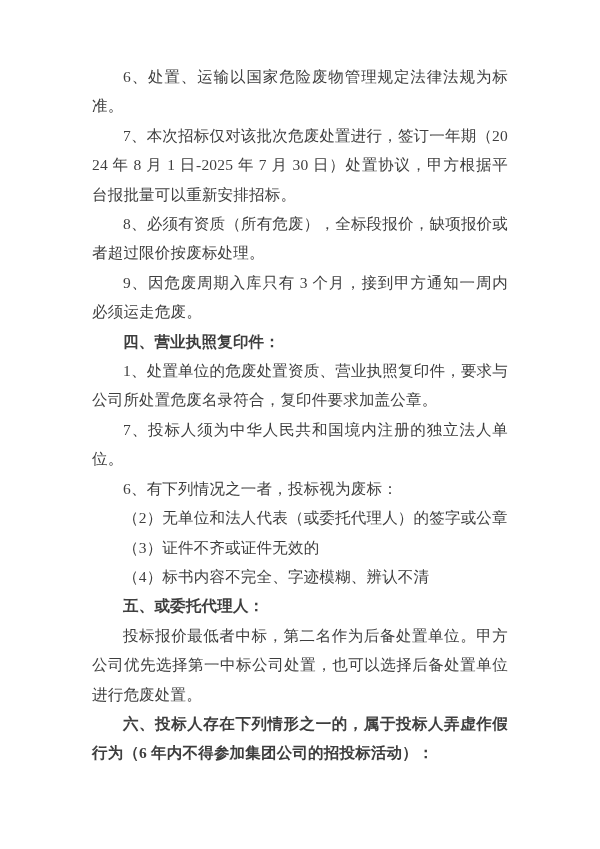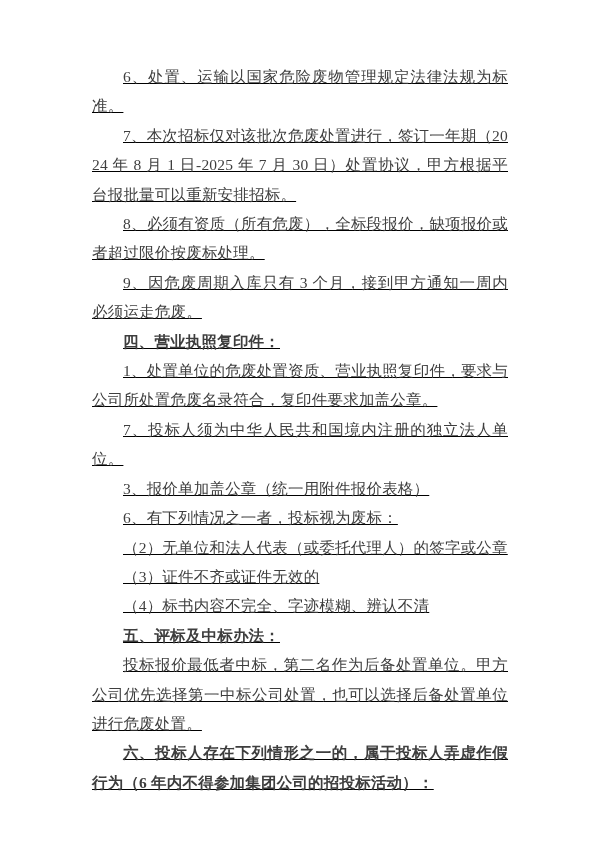--- a/index.html
+++ b/index.html
@@ -31,31 +31,30 @@
     word-break: break-all;
     letter-spacing: 0.2px;
   }
   .para.heading {
     font-weight: bold;
   }
 </style>
 </head>
 <body>
 
-<div class="page" style="background: rgb(255, 255, 255); text-decoration: underline;">
+<div class="page" style="background: rgb(255, 255, 255);">
   <div class="doc" style="color: rgb(62, 62, 62);">
       <p class="para body">6、处置、运输以国家危险废物管理规定法律法规为标准。</p>
       <p class="para body">7、本次招标仅对该批次危废处置进行，签订一年期（2024 年 8 月 1 日-2025 年 7 月 30 日）处置协议，甲方根据平台报批量可以重新安排招标。</p>
       <p class="para body">8、必须有资质（所有危废），全标段报价，缺项报价或者超过限价按废标处理。</p>
       <p class="para body">9、因危废周期入库只有 3 个月，接到甲方通知一周内必须运走危废。</p>
       <p class="para heading">四、营业执照复印件：</p>
       <p class="para body">1、处置单位的危废处置资质、营业执照复印件，要求与公司所处置危废名录符合，复印件要求加盖公章。</p>
       <p class="para body">7、投标人须为中华人民共和国境内注册的独立法人单位。</p>
-      <p class="para body">3、报价单加盖公章（统一用附件报价表格）</p>
       <p class="para body">6、有下列情况之一者，投标视为废标：</p>
       <p class="para body">（2）无单位和法人代表（或委托代理人）的签字或公章</p>
       <p class="para body">（3）证件不齐或证件无效的</p>
       <p class="para body">（4）标书内容不完全、字迹模糊、辨认不清</p>
-      <p class="para heading">五、评标及中标办法：</p>
+      <p class="para heading">五、或委托代理人：</p>
       <p class="para body">投标报价最低者中标，第二名作为后备处置单位。甲方公司优先选择第一中标公司处置，也可以选择后备处置单位进行危废处置。</p>
       <p class="para heading">六、投标人存在下列情形之一的，属于投标人弄虚作假行为（6 年内不得参加集团公司的招投标活动）：</p>
     </div>
 </div>
 
 </body></html>

